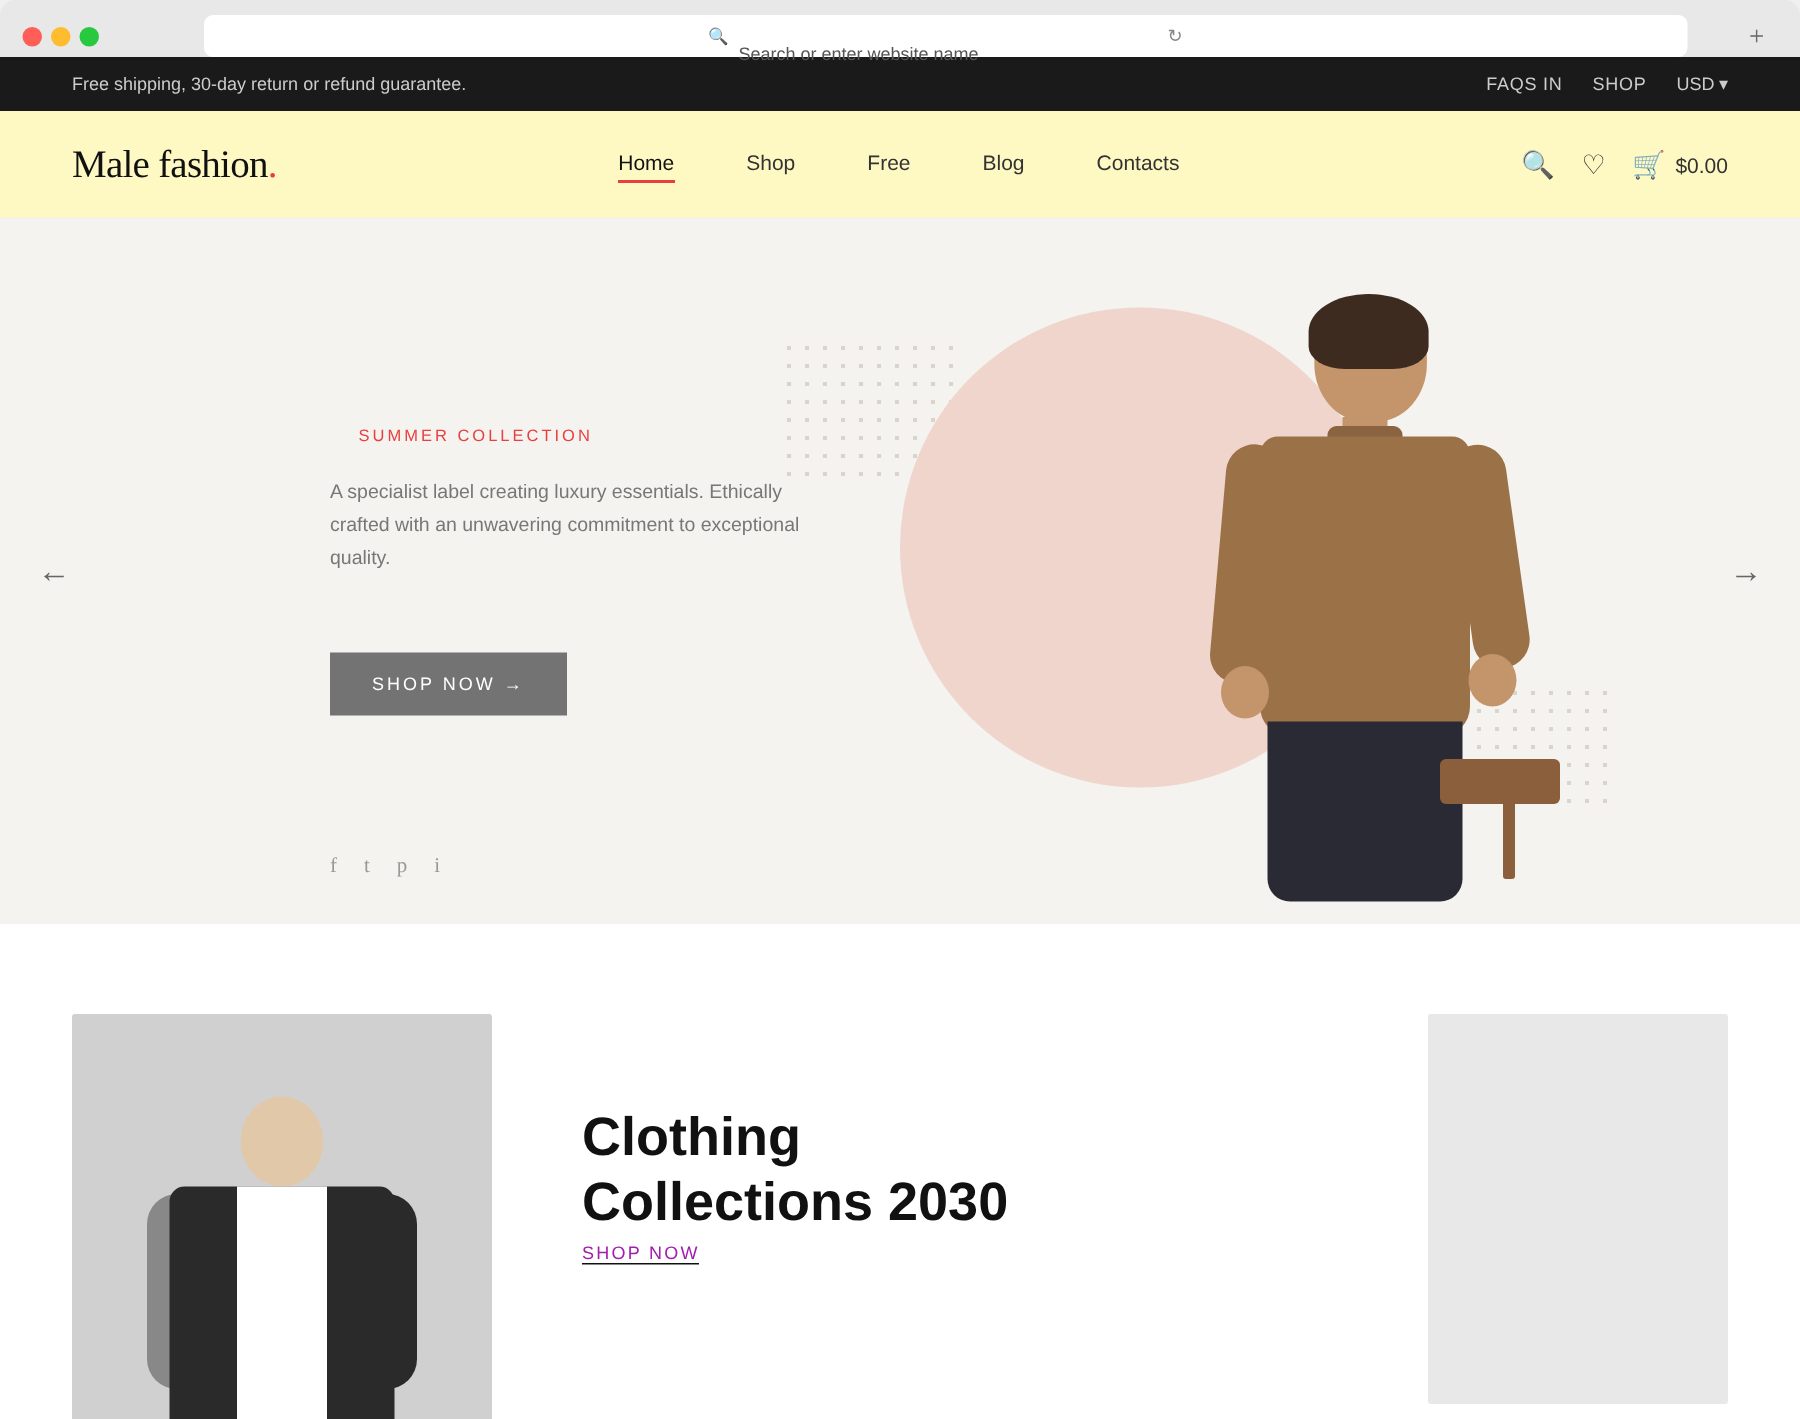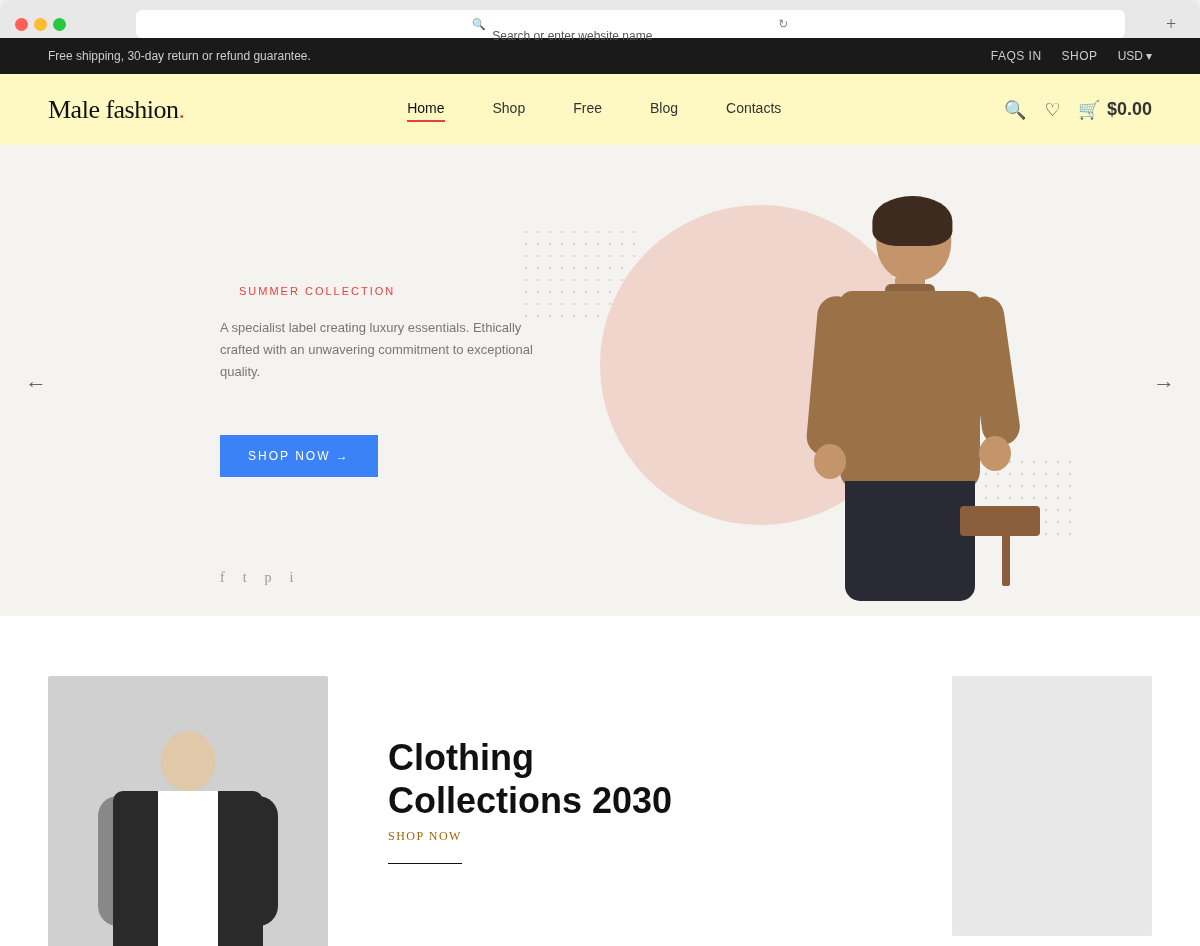--- a/index.html
+++ b/index.html
@@ -104,21 +104,21 @@
       position: absolute;
       bottom: -2px;
       left: 0;
       width: 100%;
       height: 2px;
       background: #e84040;
     }
     .header-icons { display: flex; align-items: center; gap: 18px; }
     .header-icon { cursor: pointer; color: #333; font-size: 18px; line-height: 1; }
     .cart-icon-wrap { display: flex; align-items: center; gap: 6px; cursor: pointer; }
-    .cart-price { font-size: 18px; color: #333; font-family: -apple-system, sans-serif; font-weight: bold; }
+    .cart-price { font-size: 14px; color: #333; font-family: -apple-system, sans-serif; }
 
     
     .hero {
       background: #f5f3ef;
       position: relative;
       height: 470px;
       overflow: hidden;
       display: flex;
       align-items: center;
     }
@@ -147,21 +147,21 @@
     }
     .hero-desc {
       font-size: 13px;
       color: #777;
       line-height: 1.7;
       max-width: 320px;
       margin-bottom: 52px;
       font-family: -apple-system, sans-serif;
     }
     .shop-now-btn {
-      background: #3b82f6;
+      background: #737373;
       color: white;
       border: none;
       padding: 14px 28px;
       font-size: 12px;
       letter-spacing: 2px;
       text-transform: uppercase;
       cursor: pointer;
       display: inline-flex;
       align-items: center;
       gap: 10px;
@@ -392,26 +392,26 @@
       font-weight: 700;
       color: #111;
       line-height: 1.2;
       margin-bottom: 4px;
       font-family: -apple-system, sans-serif;
     }
     .collection-link {
       font-size: 12px;
       letter-spacing: 1.5px;
       text-transform: uppercase;
-      color: #a16207;
+      color: #a21caf;
       text-decoration: none;
       border-bottom: 1.5px solid #111;
-      padding-bottom: 20px;
+      padding-bottom: 0;
       cursor: pointer;
-      font-family: Liberation Serif, serif;
+      font-family: Liberation Sans, sans-serif;
     }
     .collection-image {
       width: 280px;
       height: 360px;
       background: #d0d0d0;
       border-radius: 2px;
       position: relative;
       overflow: hidden;
       flex-shrink: 0;
     }

